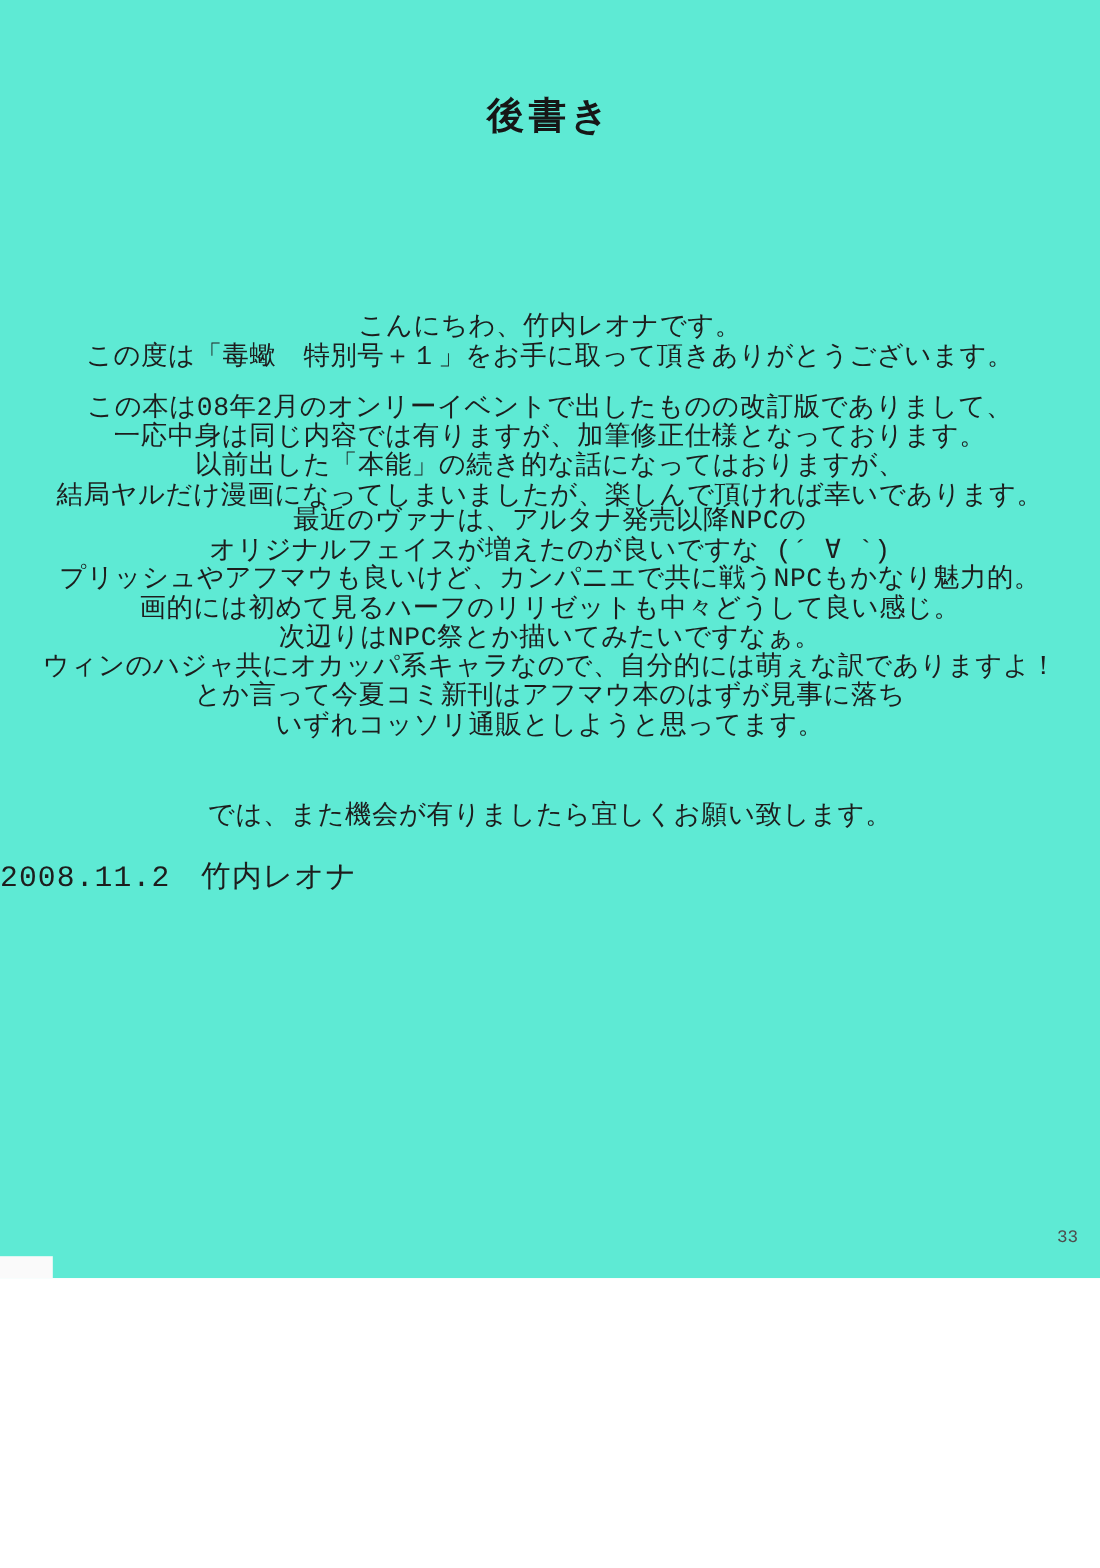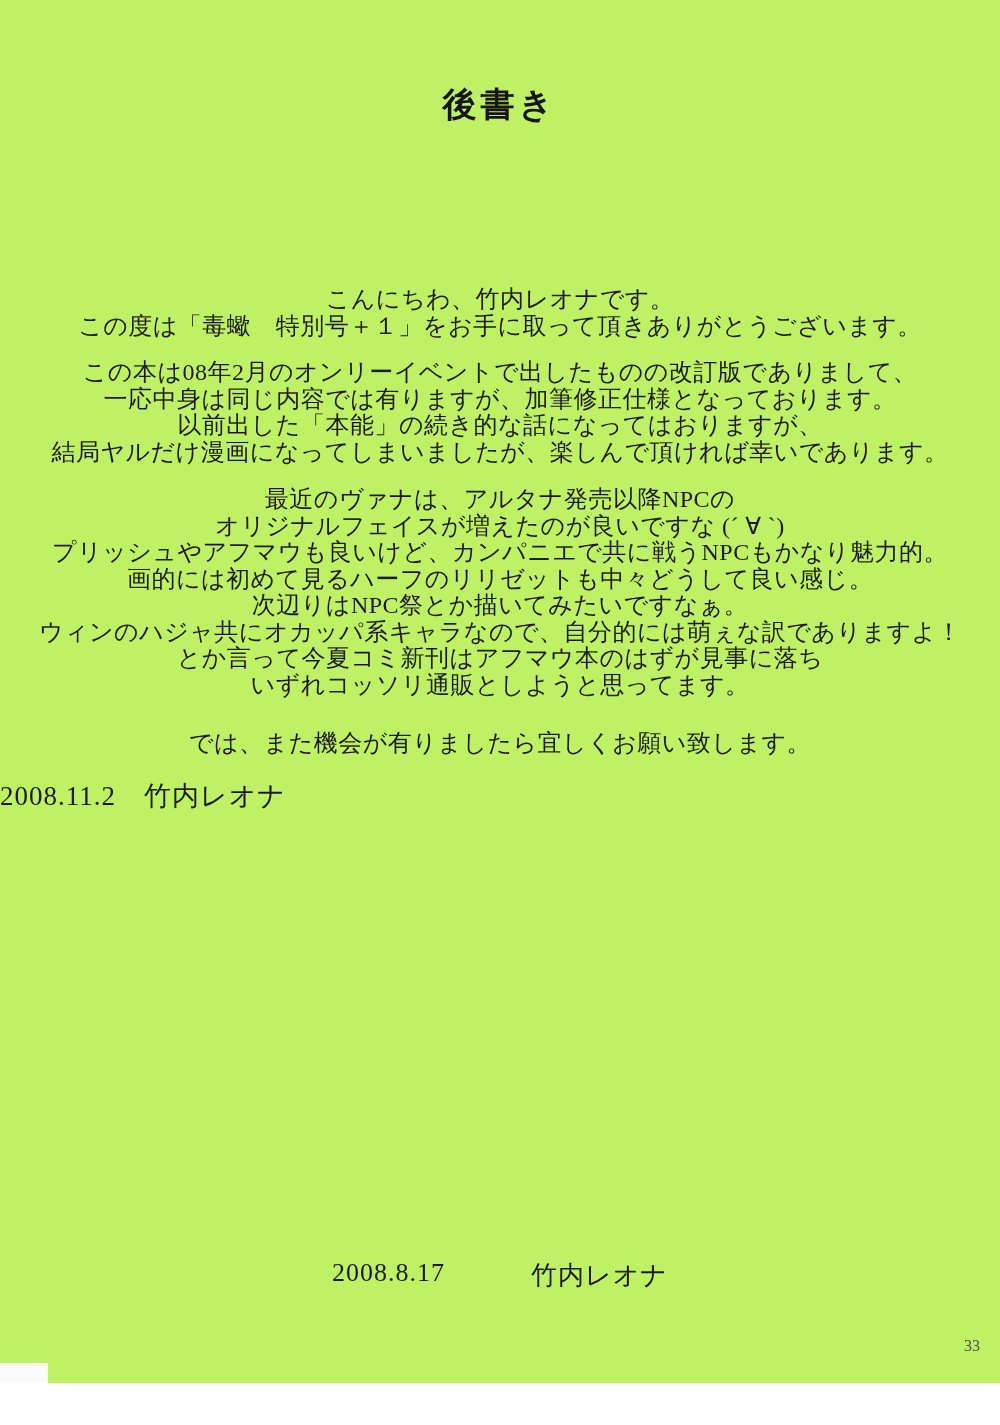--- a/index.html
+++ b/index.html
@@ -3,24 +3,24 @@
 <meta charset="utf-8">
 <style>
   html, body {
     margin: 0;
     padding: 0;
     background: #ffffff;
   }
   .page {
     position: relative;
     width: 1000px;
-    height: 1383px;
-    background: #bef264;
+    height: 1162px;
+    background: #5eead4;
     overflow: hidden;
-    font-family: Liberation Serif, serif;
+    font-family: Liberation Mono, monospace;
     color: #1d1d1d;
   }
   .title {
     position: absolute;
     top: 82px;
     left: 0;
     width: 100%;
     margin: 0;
     text-align: center;
     font-size: 34px;
@@ -35,21 +35,21 @@
     text-align: center;
     font-size: 24px;
     line-height: 26.5px;
     letter-spacing: 0.5px;
   }
   .block p {
     margin: 0;
   }
   .block-greeting { top: 286px; }
   .block-about    { top: 359px; }
-  .block-vana     { top: 486px; }
+  .block-vana     { top: 462px; }
   .block-closing  { top: 730px; }
   .sig-revision {
     position: absolute;
     top: 778px;
     left: 0;
     width: 100%;
     text-align: left;
     font-size: 27px;
     letter-spacing: 1px;
   }

